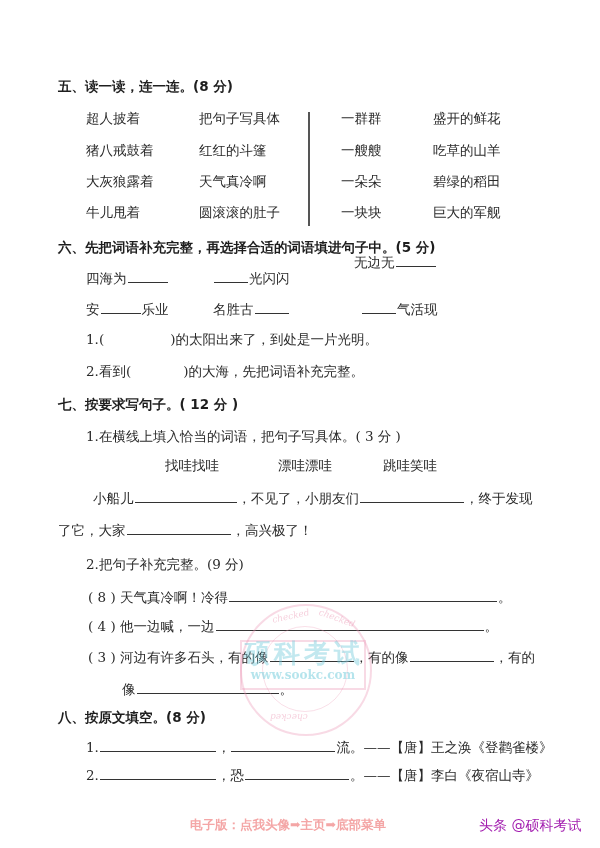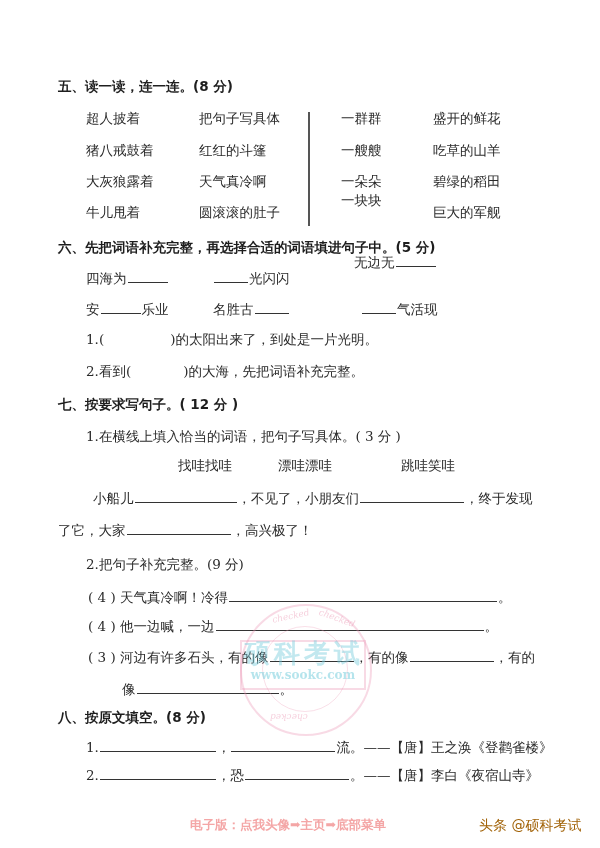--- a/index.html
+++ b/index.html
@@ -40,21 +40,21 @@
   .wm-ring {
     position: absolute; font-family: "DejaVu Serif", serif; font-style: italic; font-size: 9px;
     color: rgba(236,150,180,0.45); pointer-events: none;
   }
   .footer-promo {
     position: absolute; left: 190px; top: 819px;
     font-family: "DejaVu Serif", serif; font-weight: bold; font-size: 12.5px; color: #f4a6a6;
   }
   .footer-brand {
     position: absolute; left: 479px; top: 818px;
-    font-family: "DejaVu Sans", sans-serif; font-size: 14px; color: #a16207;
+    font-family: "DejaVu Sans", sans-serif; font-size: 14px; color: #a21caf;
   }
 </style>
 </head>
 <body>
 
 <div class="abs h" style="left:58px; top:80px;">五、读一读，连一连。(8 分)</div>
 
 <div class="abs t" style="left:86px; top:112px;">超人披着</div>
 <div class="abs t" style="left:86px; top:144px;">猪八戒鼓着</div>
 <div class="abs t" style="left:86px; top:175px;">大灰狼露着</div>
@@ -63,21 +63,21 @@
 <div class="abs t" style="left:199px; top:112px;">把句子写具体</div>
 <div class="abs t" style="left:199px; top:144px;">红红的斗篷</div>
 <div class="abs t" style="left:199px; top:175px;">天气真冷啊</div>
 <div class="abs t" style="left:199px; top:206px;">圆滚滚的肚子</div>
 
 <div class="divider"></div>
 
 <div class="abs t" style="left:341px; top:112px;">一群群</div>
 <div class="abs t" style="left:341px; top:144px;">一艘艘</div>
 <div class="abs t" style="left:341px; top:175px;">一朵朵</div>
-<div class="abs t" style="left:341px; top:194px;">一块块</div>
+<div class="abs t" style="left:341px; top:206px;">一块块</div>
 
 <div class="abs t" style="left:433px; top:112px;">盛开的鲜花</div>
 <div class="abs t" style="left:433px; top:144px;">吃草的山羊</div>
 <div class="abs t" style="left:433px; top:175px;">碧绿的稻田</div>
 <div class="abs t" style="left:433px; top:206px;">巨大的军舰</div>
 
 <div class="abs h" style="left:58px; top:241px;">六、先把词语补充完整，再选择合适的词语填进句子中。(5 分)</div>
 
 <div class="abs t" style="left:86px; top:270px;">
   <span>四海为</span><span class="blank" style="width:40px;"></span>
@@ -102,35 +102,35 @@
 <div class="abs t" style="left:86px; top:333px;">
   <span>1.(</span><span class="paren-gap" style="width:66px;"></span><span>)的太阳出来了，到处是一片光明。</span>
 </div>
 <div class="abs t" style="left:86px; top:365px;">
   <span>2.看到(</span><span class="paren-gap" style="width:52px;"></span><span>)的大海，先把词语补充完整。</span>
 </div>
 
 <div class="abs h" style="left:58px; top:398px;">七、按要求写句子。( 12 分 )</div>
 <div class="abs t" style="left:86px; top:430px;">1.在横线上填入恰当的词语，把句子写具体。( 3 分 )</div>
 
-<div class="abs t" style="left:178px; top:459px;">找哇找哇</div>
+<div class="abs t" style="left:165px; top:459px;">找哇找哇</div>
 <div class="abs t" style="left:278px; top:459px;">漂哇漂哇</div>
-<div class="abs t" style="left:401px; top:459px;text-align:center;">跳哇笑哇</div>
+<div class="abs t" style="left:383px; top:459px;text-align:center;">跳哇笑哇</div>
 
 <div class="abs t" style="left:93px; top:490px;">
   <span>小船儿</span><span class="blank" style="width:102px;"></span><span>，不见了，小朋友们</span><span class="blank" style="width:104px;"></span><span>，终于发现</span>
 </div>
 <div class="abs t" style="left:58px; top:522px;">
   <span>了它，大家</span><span class="blank" style="width:104px;"></span><span>，高兴极了！</span>
 </div>
 
 <div class="abs t" style="left:86px; top:558px;">2.把句子补充完整。(9 分)</div>
 
 <div class="abs t" style="left:88px; top:589px;">
-  <span>( 4 ) 天气真冷啊！冷得</span><span class="blank" style="width:268px;"></span><span>。</span>
+  <span>( 8 ) 天气真冷啊！冷得</span><span class="blank" style="width:268px;"></span><span>。</span>
 </div>
 <div class="abs t" style="left:88px; top:618px;">
   <span>( 4 ) 他一边喊，一边</span><span class="blank" style="width:268px;"></span><span>。</span>
 </div>
 <div class="abs t" style="left:88px; top:649px;">
   <span>( 3 ) 河边有许多石头，有的像</span><span class="blank" style="width:84px;"></span><span>，有的像</span><span class="blank" style="width:84px;"></span><span>，有的</span>
 </div>
 <div class="abs t" style="left:122px; top:681px;">
   <span>像</span><span class="blank" style="width:142px;"></span><span>。</span>
 </div>

